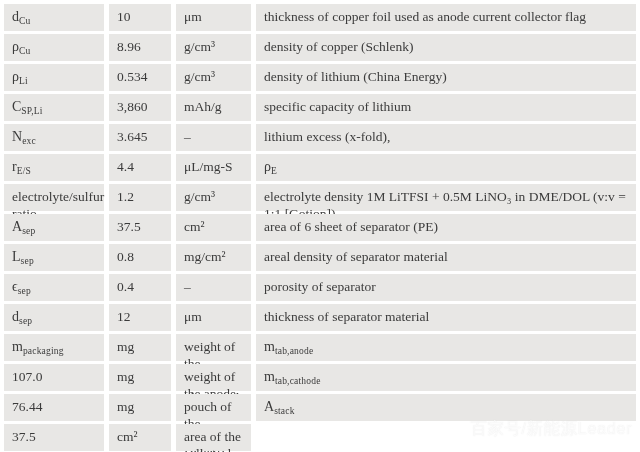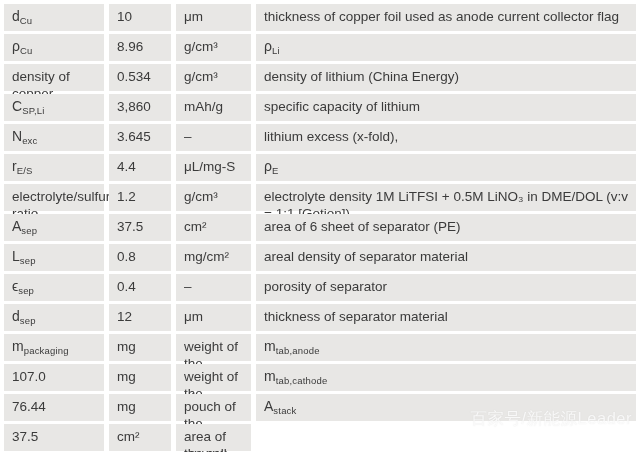--- a/index.html
+++ b/index.html
@@ -18,38 +18,39 @@
   }
   .grid {
     position: absolute;
     left: 4px; top: 4px; right: 4px; bottom: 1px;
     display: grid;
     grid-template-columns: 100px 62px 75px 1fr;
     column-gap: 5px;
     row-gap: 3px;
     grid-auto-rows: minmax(25px, auto);
     align-content: start;
+    font-family: Liberation Serif, serif;
   }
   .cell {
     background: #e8e7e5;
     padding: 4px 8px;
     font-size: 13.5px;
     line-height: 17px;
     color: #3b3b3b;
   }
   .symbol-cell { font-size: 14px; }
   .symbol-cell .sub {
     font-size: 9.5px;
     vertical-align: -3px;
     letter-spacing: 0.2px;
   }
   .watermark {
     position: absolute;
     right: 8px;
-    bottom: 22px;
+    bottom: 12px;
     font-size: 16.5px;
     font-weight: normal;
     color: rgba(255,255,255,0.82);
     text-shadow: 0 0 1px rgba(180,180,180,0.35);
     letter-spacing: 0.5px;
     pointer-events: none;
     margin-top: 36px;
   }
 </style>
 </head>
@@ -57,22 +58,22 @@
 
 <div class="page">
   <div class="grid" id="param-grid">
       <div class="cell symbol-cell"><span class="base">d</span><span class="sub">Cu</span></div>
       <div class="cell value-cell">10</div>
       <div class="cell unit-cell">μm</div>
       <div class="cell description-cell">thickness of copper foil used as anode current collector flag</div>
       <div class="cell symbol-cell"><span class="base">ρ</span><span class="sub">Cu</span></div>
       <div class="cell value-cell">8.96</div>
       <div class="cell unit-cell">g/cm³</div>
+      <div class="cell description-cell">density of copper (Schlenk)</div>
       <div class="cell symbol-cell"><span class="base">ρ</span><span class="sub">Li</span></div>
-      <div class="cell description-cell">density of copper (Schlenk)</div>
       <div class="cell value-cell">0.534</div>
       <div class="cell unit-cell">g/cm³</div>
       <div class="cell description-cell">density of lithium (China Energy)</div>
       <div class="cell symbol-cell"><span class="base">C</span><span class="sub">SP,Li</span></div>
       <div class="cell value-cell">3,860</div>
       <div class="cell unit-cell">mAh/g</div>
       <div class="cell description-cell">specific capacity of lithium</div>
       <div class="cell symbol-cell"><span class="base">N</span><span class="sub">exc</span></div>
       <div class="cell value-cell">3.645</div>
       <div class="cell unit-cell">–</div>

